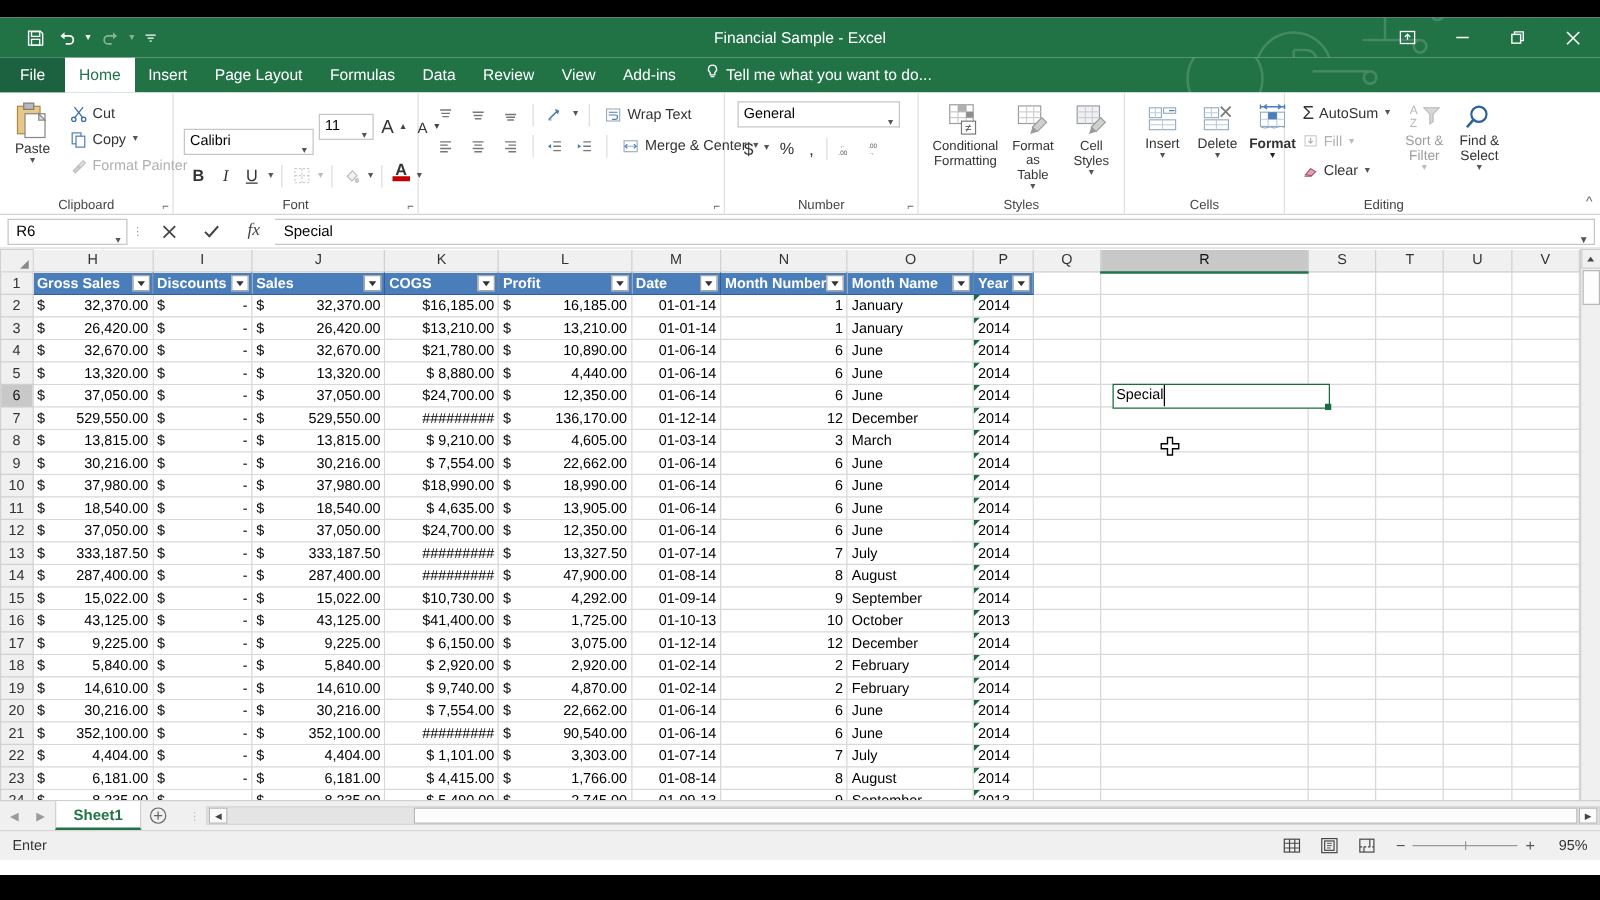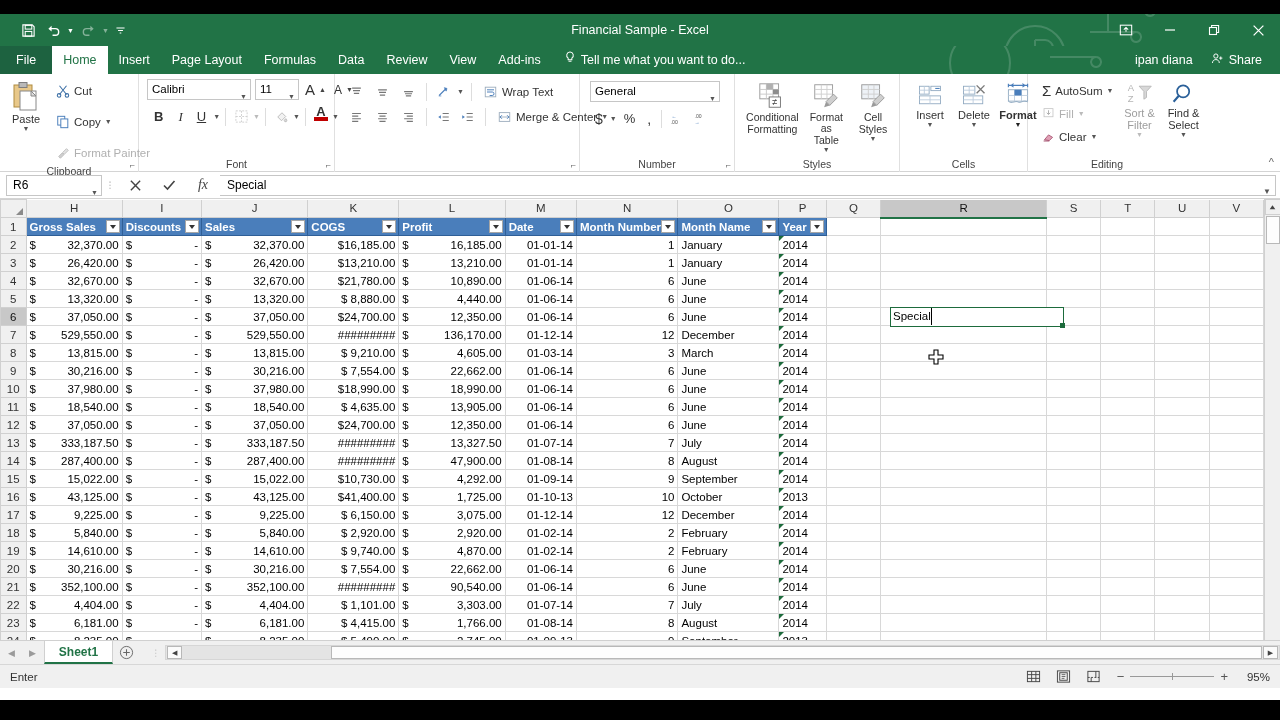--- a/index.html
+++ b/index.html
@@ -58,26 +58,26 @@
   .rgroup-label { font-size: 10.5px; color: #444; text-align: center;
     height: 16px; line-height: 16px; position: relative; }
   .dlg-launch { position: absolute; right: 3px; bottom: 2px; font-size: 9px; color: #666; }
   .btn-big { display: flex; flex-direction: column; align-items: center;
     justify-content: flex-start; padding: 2px 6px; font-size: 11px; color: #333;
     min-width: 44px; }
   .btn-big .lbl { margin-top: 1px; text-align: center; line-height: 11px; }
   .btn-sm { display: flex; align-items: center; gap: 4px; font-size: 11.5px;
     color: #333; padding: 2px 4px; height: 21px; white-space: nowrap;}
   .btn-sm.dim { color: #b0b0b0; }
-  .col-stack { display: flex; flex-direction: column; gap: 10px; padding-top:1px;}
+  .col-stack { display: flex; flex-direction: column; gap: 0; padding-top:1px;}
   .caret { font-size: 7px; color: #555; }
   .caret.dim { color: #bbb; }
 
   .fontname { width: 104px; height: 21px; border: 1px solid #c6c6c6; background:#fff;
-    font-size: 11.5px; padding: 0 14px 0 4px; line-height: 19px; position: relative; }
+    font-size: 11.5px; padding: 0 14px 0 4px; line-height: 19px; position: relative; margin-top: 24px; }
   .fontsize { width: 44px; height: 21px; border: 1px solid #c6c6c6; background:#fff;
     font-size: 11.5px; padding: 0 12px 0 4px; line-height: 19px; position: relative;}
   .cbo-arrow { position: absolute; right: 3px; top: 7px; font-size: 7px; color:#555;}
   .fmtbox { width: 130px; height: 21px; border: 1px solid #c6c6c6; background:#fff;
     font-size: 11.5px; padding: 0 14px 0 4px; line-height:19px; position:relative;}
   .ribbon-collapse { position: absolute; right: 6px; bottom: 3px; font-size: 11px; color:#666;}
 
   
   .fbar { height: 27px; display: flex; align-items: center; background: #fff;
     border-bottom: 1px solid #d4d4d4; padding: 0 2px; }
@@ -265,33 +265,20 @@
     <div class="tab">View</div>
     <div class="tab">Add-ins</div>
     <div class="tell">
       <span>
         <svg width="12" height="13" viewBox="0 0 12 14">
             <path d="M6 1.2a3.5 3.5 0 0 1 2 6.4V9.5H4V7.6A3.5 3.5 0 0 1 6 1.2z" fill="none" stroke="#fff" stroke-width="1.1"></path>
             <path d="M4.4 11h3.2" stroke="#fff" stroke-width="1.1"></path>
           </svg>
       </span>
       <span>Tell me what you want to do...</span>
-    </div>
-    <div class="tabrow-right">
-      <span class="user-name">ipan diana</span>
-      <span class="share-btn">
-        <span>
-          <svg width="13" height="13" viewBox="0 0 16 16">
-              <circle cx="6" cy="5" r="2.6" fill="none" stroke="#fff" stroke-width="1.2"></circle>
-              <path d="M1.8 13.5c0-2.6 1.9-4.2 4.2-4.2s4.2 1.6 4.2 4.2" fill="none" stroke="#fff" stroke-width="1.2"></path>
-              <path d="M12 5.5v4M10 7.5h4" stroke="#fff" stroke-width="1.2"></path>
-            </svg>
-        </span>
-        <span>Share</span>
-      </span>
     </div>
   </div>
 
   <div class="ribbon">
 
     <div class="rgroup" style="width:139px">
       <div class="rgroup-body">
         <div class="btn-big" style="width:46px">
           <svg width="30" height="32" viewBox="0 0 30 32">
             <rect x="3" y="4" width="18" height="22" fill="#e8c88a" stroke="#b08b3e"></rect>

